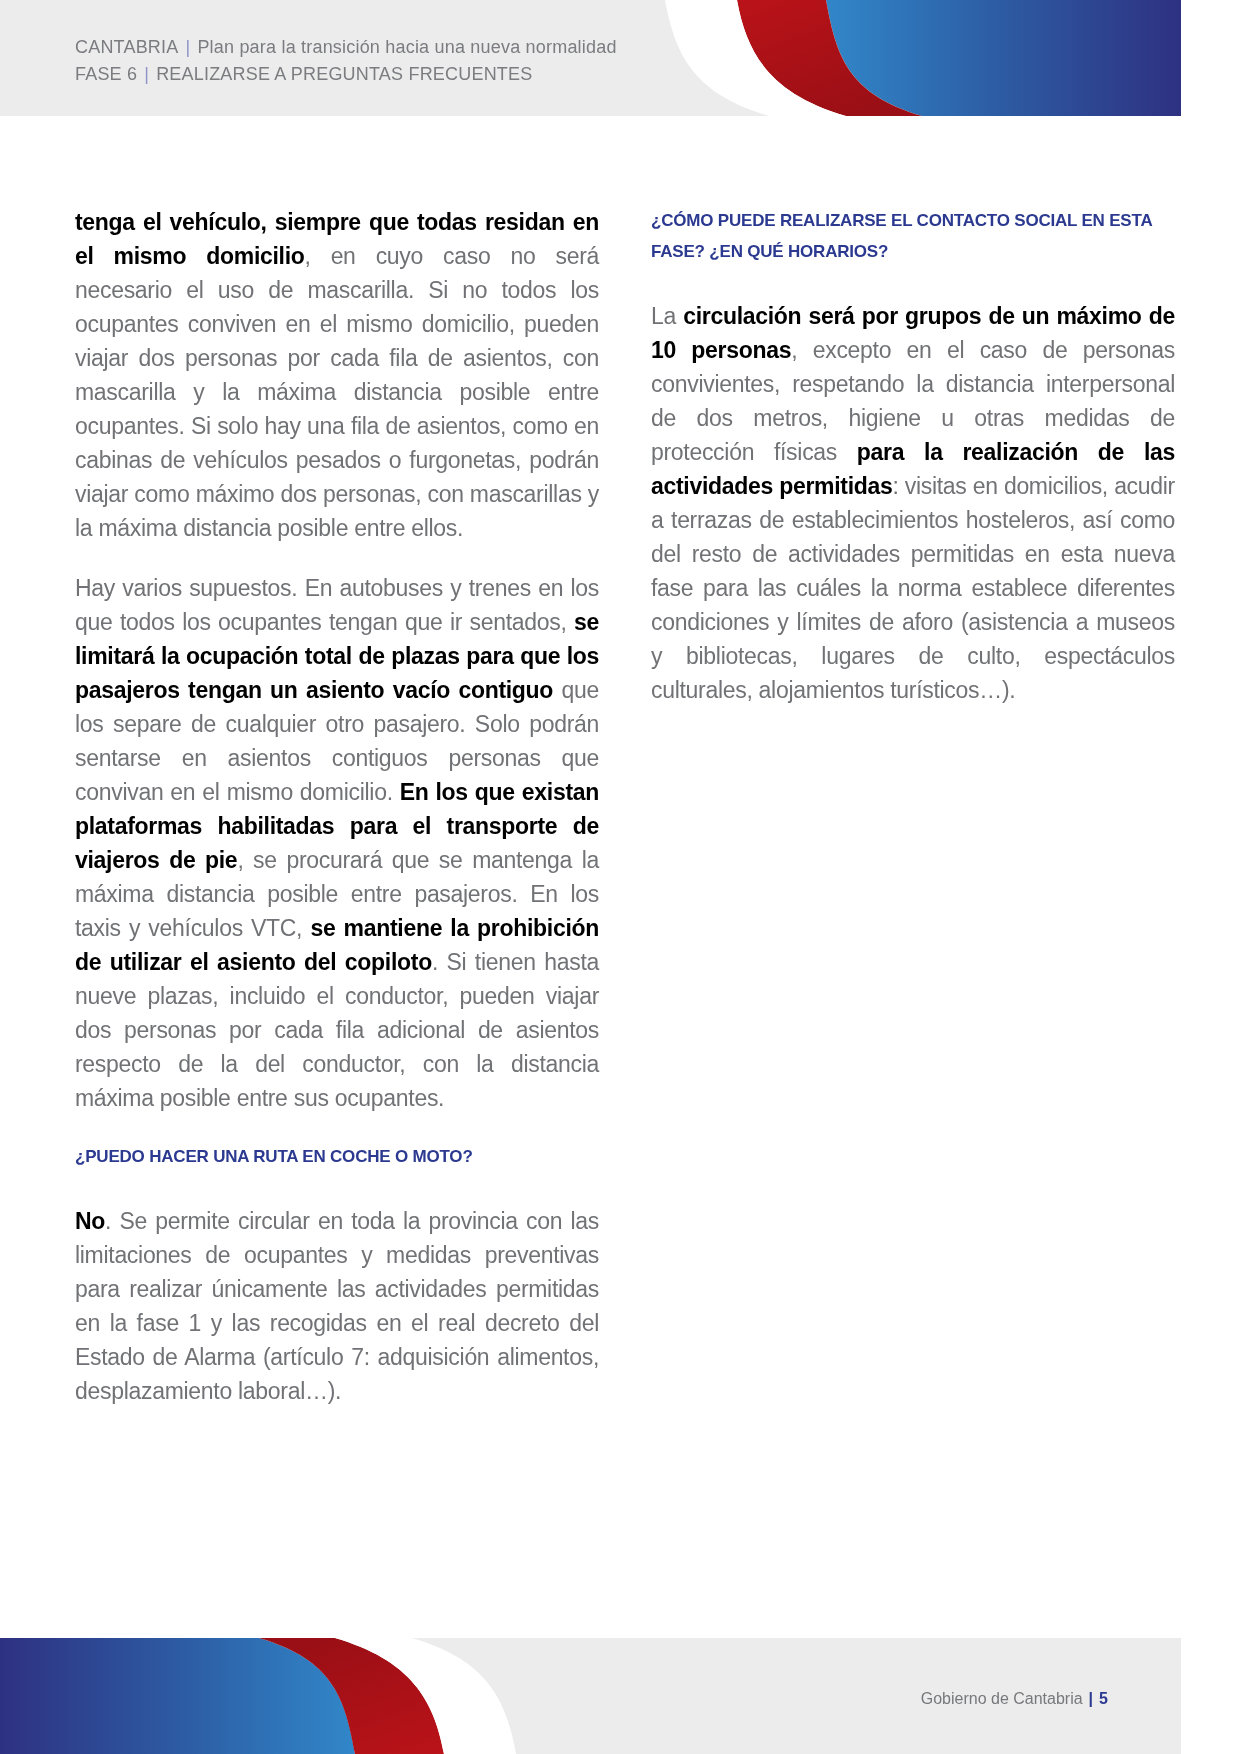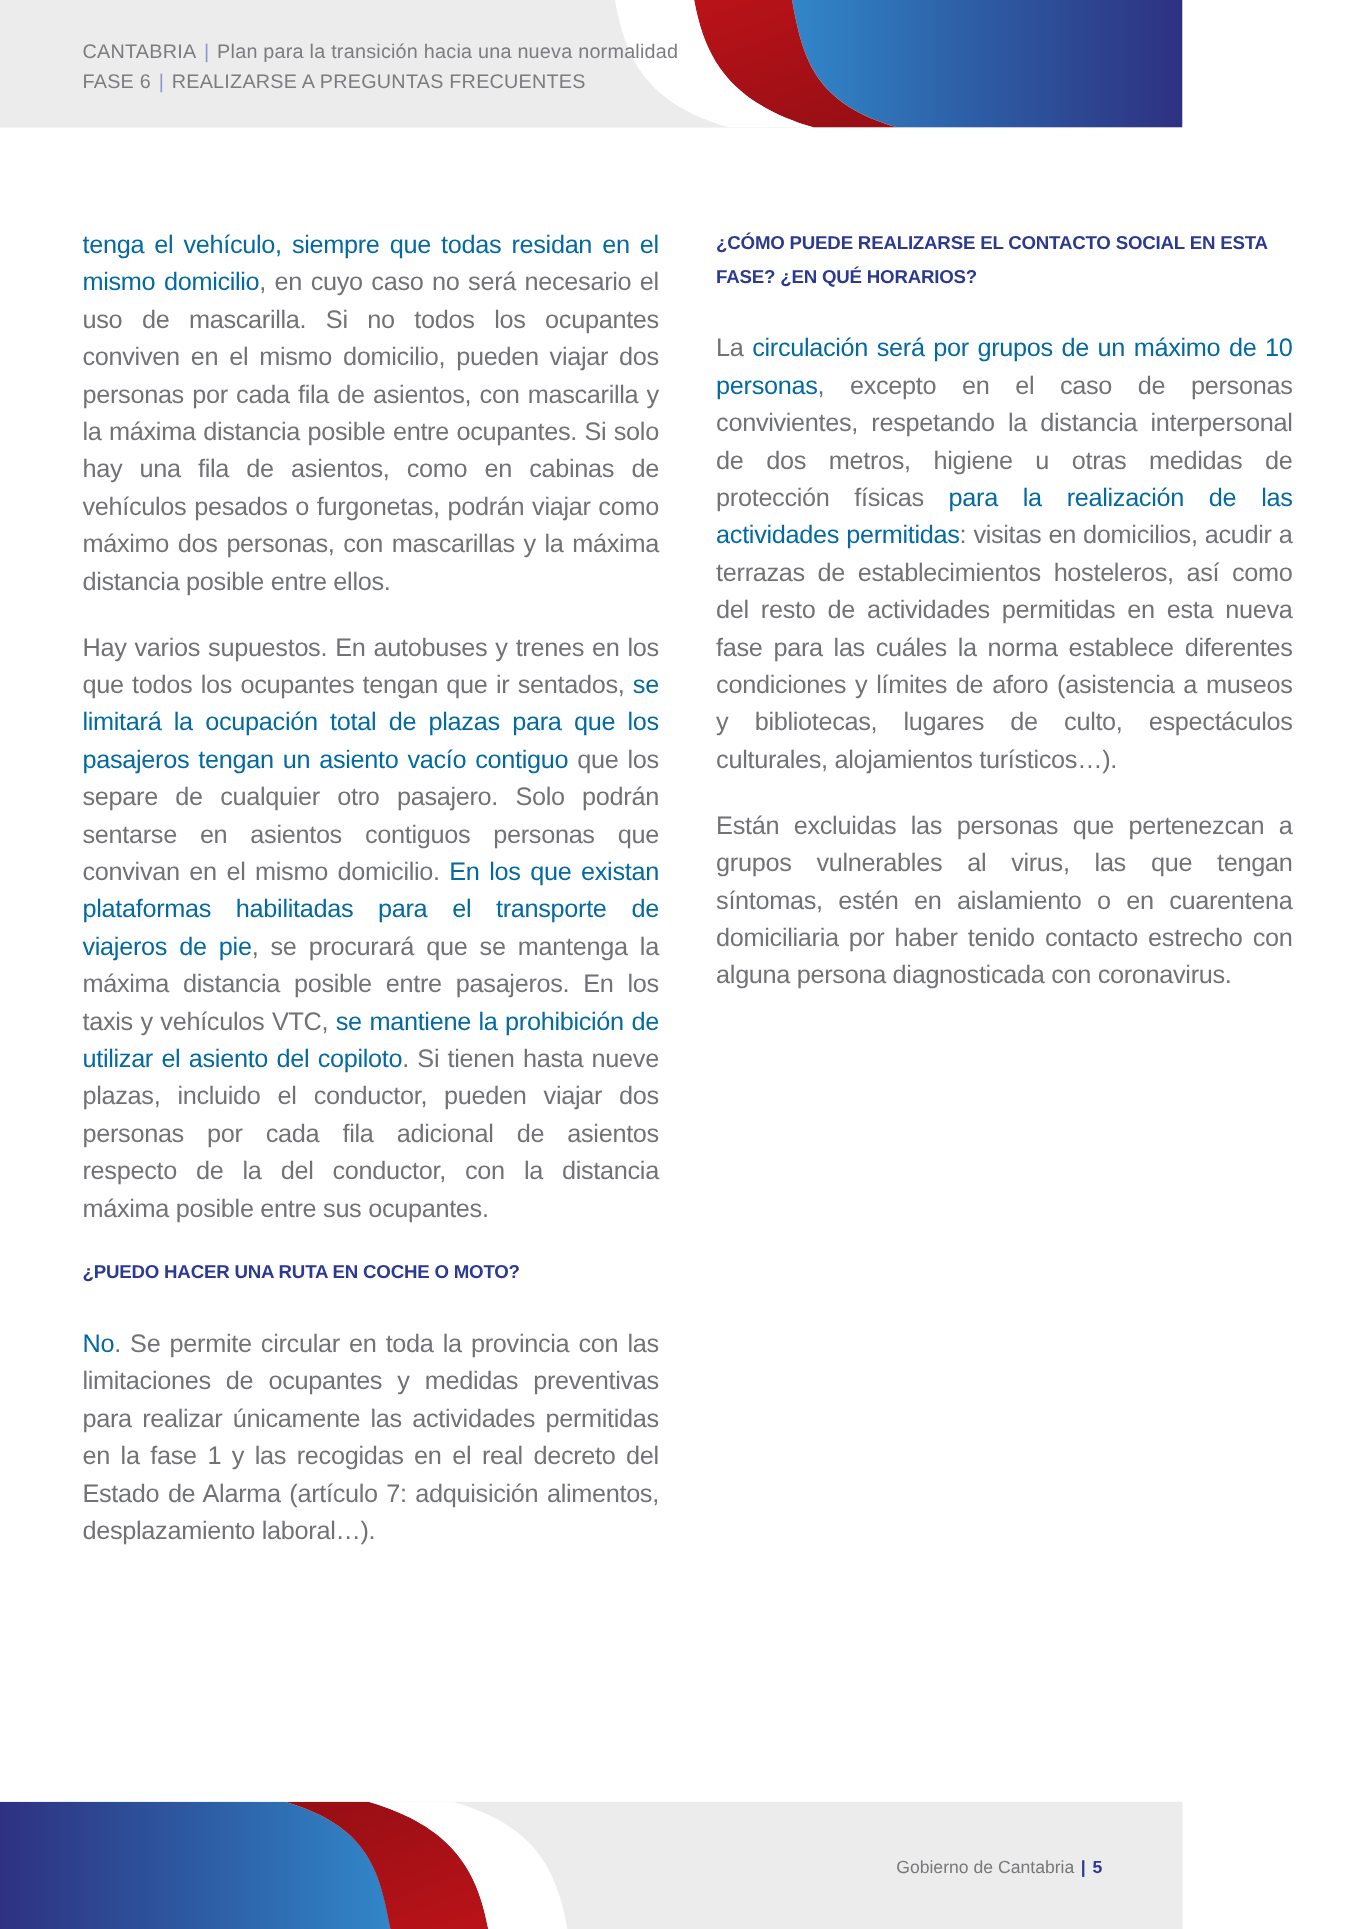--- a/index.html
+++ b/index.html
@@ -1,21 +1,21 @@
 <!DOCTYPE html>
 <html lang="es"><head>
 <meta charset="utf-8">
 <style>
   html,body{margin:0;padding:0;background:#ffffff;}
   .page{
     position:relative;width:1241px;height:1754px;background:#ffffff;overflow:hidden;
     font-family:"Liberation Sans",sans-serif;
   }
   
-  .band{position:absolute;left:0;width:1075px;height:116px;background:#ececec;}
+  .band{position:absolute;left:0;width:1181px;height:116px;background:#ececec;}
   .band.top{top:0;}
   .band.bottom{bottom:0;}
   
   .wave-box{position:absolute;top:0;width:591px;height:116px;}
   .wave-box.tr{right:0;}
   .wave-box.bl{left:0;transform:rotate(180deg);}
   .wave-box svg{display:block;width:591px;height:116px;}
   
   .header-text{
     position:absolute;left:75px;top:34px;
@@ -23,21 +23,21 @@
   }
   .hsep{color:#9094c8;padding:0 7px;}
   
   .content{position:absolute;top:205px;left:0;width:1241px;}
   .col{position:absolute;top:0;width:524px;text-align:justify;}
   .col-left{left:75px;}
   .col-right{left:651px;}
   .col p{
     margin:0 0 26px 0;font-size:23px;line-height:34px;color:#717275;letter-spacing:-.3px;
   }
-  .col p b{color:#0369a1;font-weight:normal;}
+  .col p b{color:#000000;font-weight:bold;}
   .col h2{
     margin:24px 0 32px 0;font-size:17px;line-height:31px;color:#2b3990;
     letter-spacing:-.2px;font-weight:bold;text-align:left;
   }
   .col > :first-child{margin-top:0;}
   
   .footer-text{
     position:absolute;right:73px;top:52px;font-size:16px;color:#77787b;white-space:nowrap;
   }
   .fsep{color:#2b3990;font-weight:bold;padding:0 6px;}
@@ -76,21 +76,20 @@
   <main class="content">
     <section class="col col-left">
         <p><b>tenga el vehículo, siempre que todas residan en el mismo domicilio</b><span>, en cuyo caso no será necesario el uso de mascarilla. Si no todos los ocupantes conviven en el mismo domicilio, pueden viajar dos personas por cada fila de asientos, con mascarilla y la máxima distancia posible entre ocupantes. Si solo hay una fila de asientos, como en cabinas de vehículos pesados o furgonetas, podrán viajar como máximo dos personas, con mascarillas y la máxima distancia posible entre ellos.</span></p>
         <p><span>Hay varios supuestos. En autobuses y trenes en los que todos los ocupantes tengan que ir sentados, </span><b>se limitará la ocupación total de plazas para que los pasajeros tengan un asiento vacío contiguo</b><span> que los separe de cualquier otro pasajero. Solo podrán sentarse en asientos contiguos personas que convivan en el mismo domicilio. </span><b>En los que existan plataformas habilitadas para el transporte de viajeros de pie</b><span>, se procurará que se mantenga la máxima distancia posible entre pasajeros. En los taxis y vehículos VTC, </span><b>se mantiene la prohibición de utilizar el asiento del copiloto</b><span>. Si tienen hasta nueve plazas, incluido el conductor, pueden viajar dos personas por cada fila adicional de asientos respecto de la del conductor, con la distancia máxima posible entre sus ocupantes.</span></p>
         <h2>¿PUEDO HACER UNA RUTA EN COCHE O MOTO?</h2>
         <p><b>No</b><span>. Se permite circular en toda la provincia con las limitaciones de ocupantes y medidas preventivas para realizar únicamente las actividades permitidas en la fase 1 y las recogidas en el real decreto del Estado de Alarma (artículo 7: adquisición alimentos, desplazamiento laboral…).</span></p>
       </section>
     <section class="col col-right">
         <h2>¿CÓMO PUEDE REALIZARSE EL CONTACTO SOCIAL EN ESTA FASE? ¿EN QUÉ HORARIOS?</h2>
         <p><span>La </span><b>circulación será por grupos de un máximo de 10 personas</b><span>, excepto en el caso de personas convivientes, respetando la distancia interpersonal de dos metros, higiene u otras medidas de protección físicas </span><b>para la realización de las actividades permitidas</b><span>: visitas en domicilios, acudir a terrazas de establecimientos hosteleros, así como del resto de actividades permitidas en esta nueva fase para las cuáles la norma establece diferentes condiciones y límites de aforo (asistencia a museos y bibliotecas, lugares de culto, espectáculos culturales, alojamientos turísticos…).</span></p>
-        <p><span>Están excluidas las personas que pertenezcan a grupos vulnerables al virus, las que tengan síntomas, estén en aislamiento o en cuarentena domiciliaria por haber tenido contacto estrecho con alguna persona diagnosticada con coronavirus.</span></p>
       </section>
   </main>
 
   <footer class="band bottom">
     <div class="wave-box bl">
       <svg viewBox="0 0 591 116" preserveAspectRatio="none" aria-hidden="true">
         <defs>
           <linearGradient id="gradBlueB" x1="0" y1="0" x2="1" y2="0">
             <stop offset="0" stop-color="#3187c9"></stop>
             <stop offset="0.45" stop-color="#2d5fa6"></stop>

